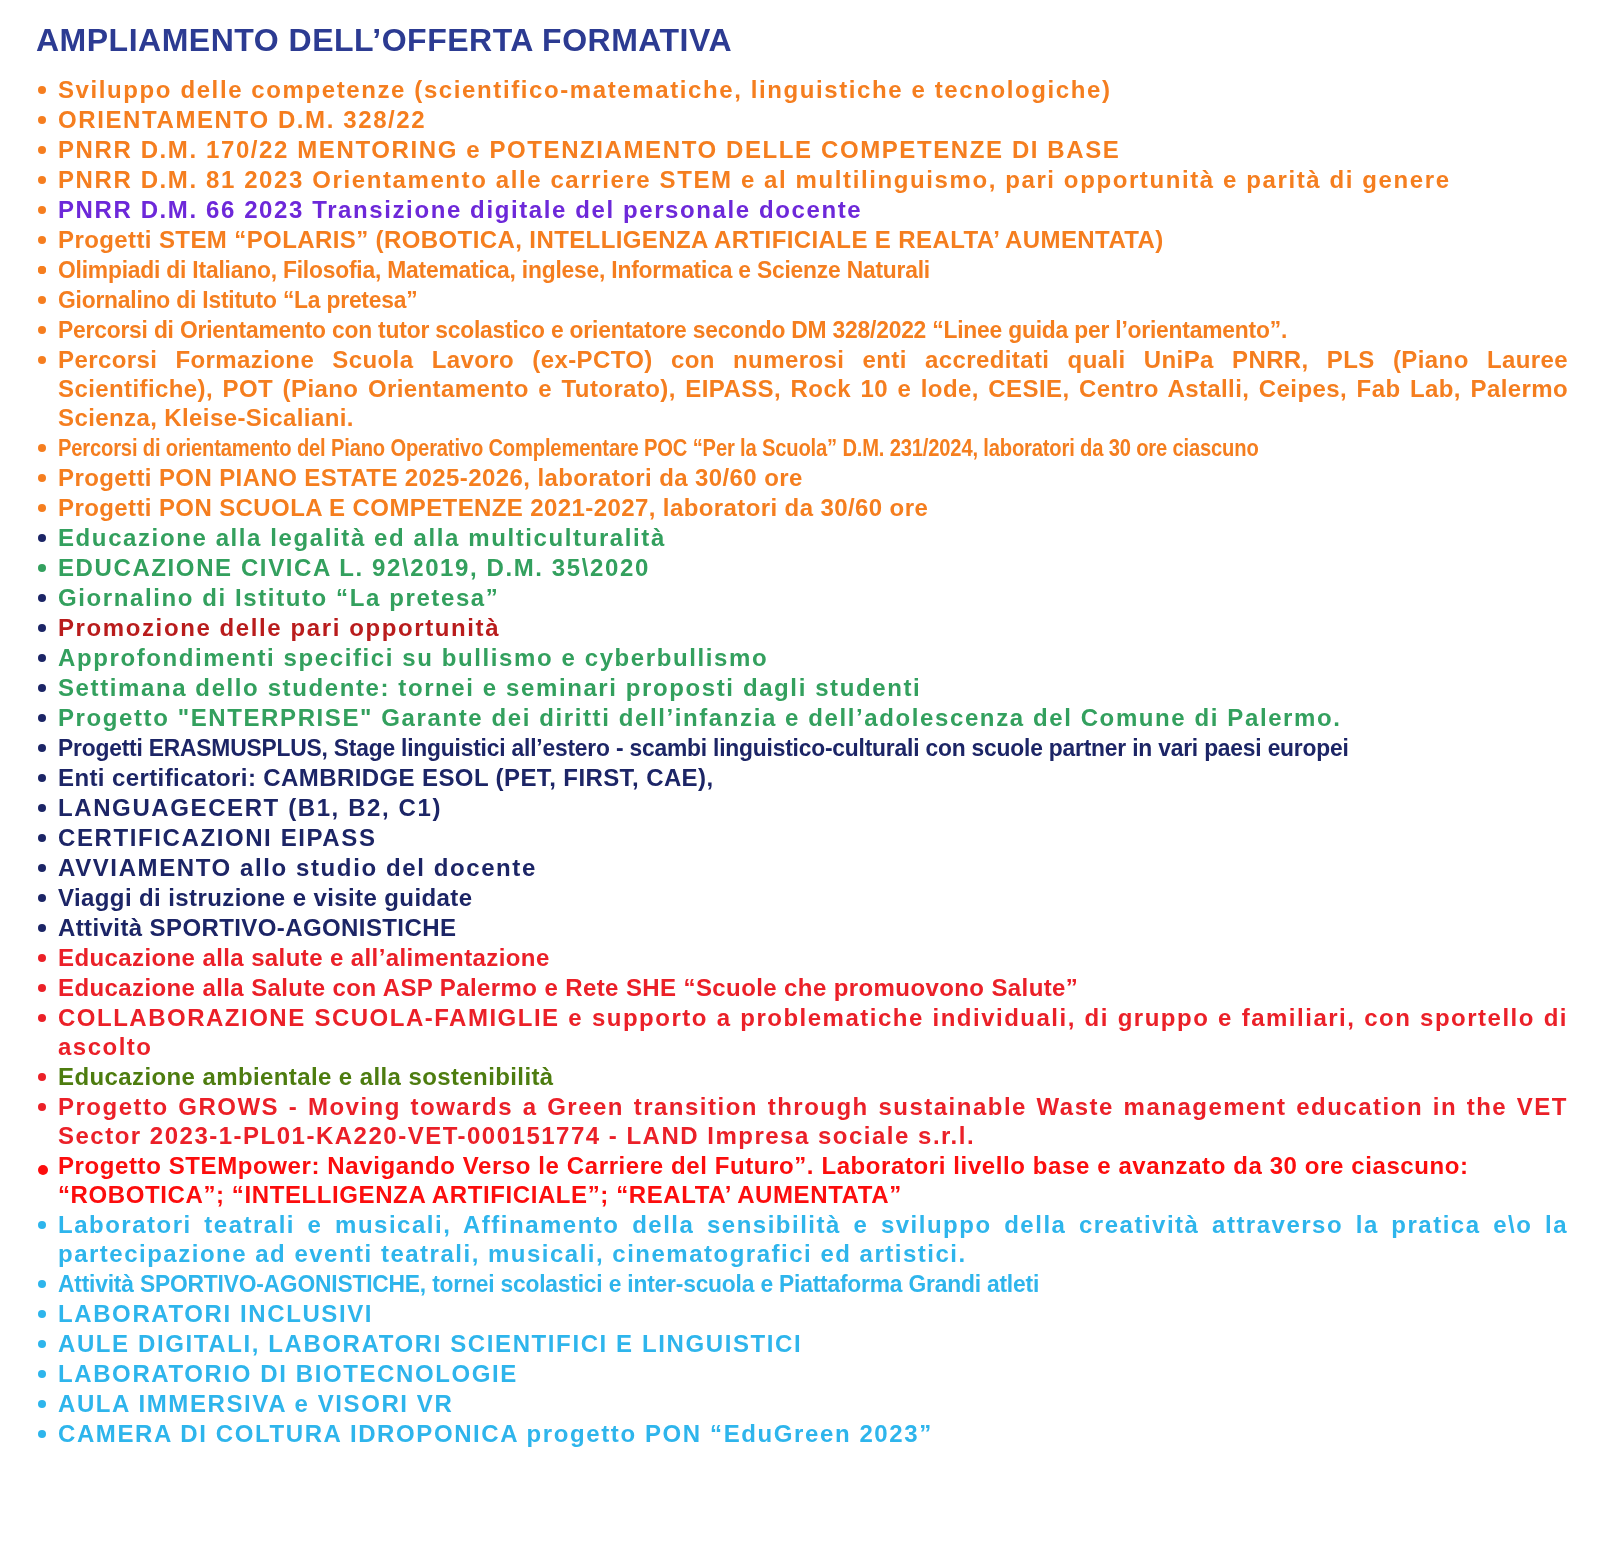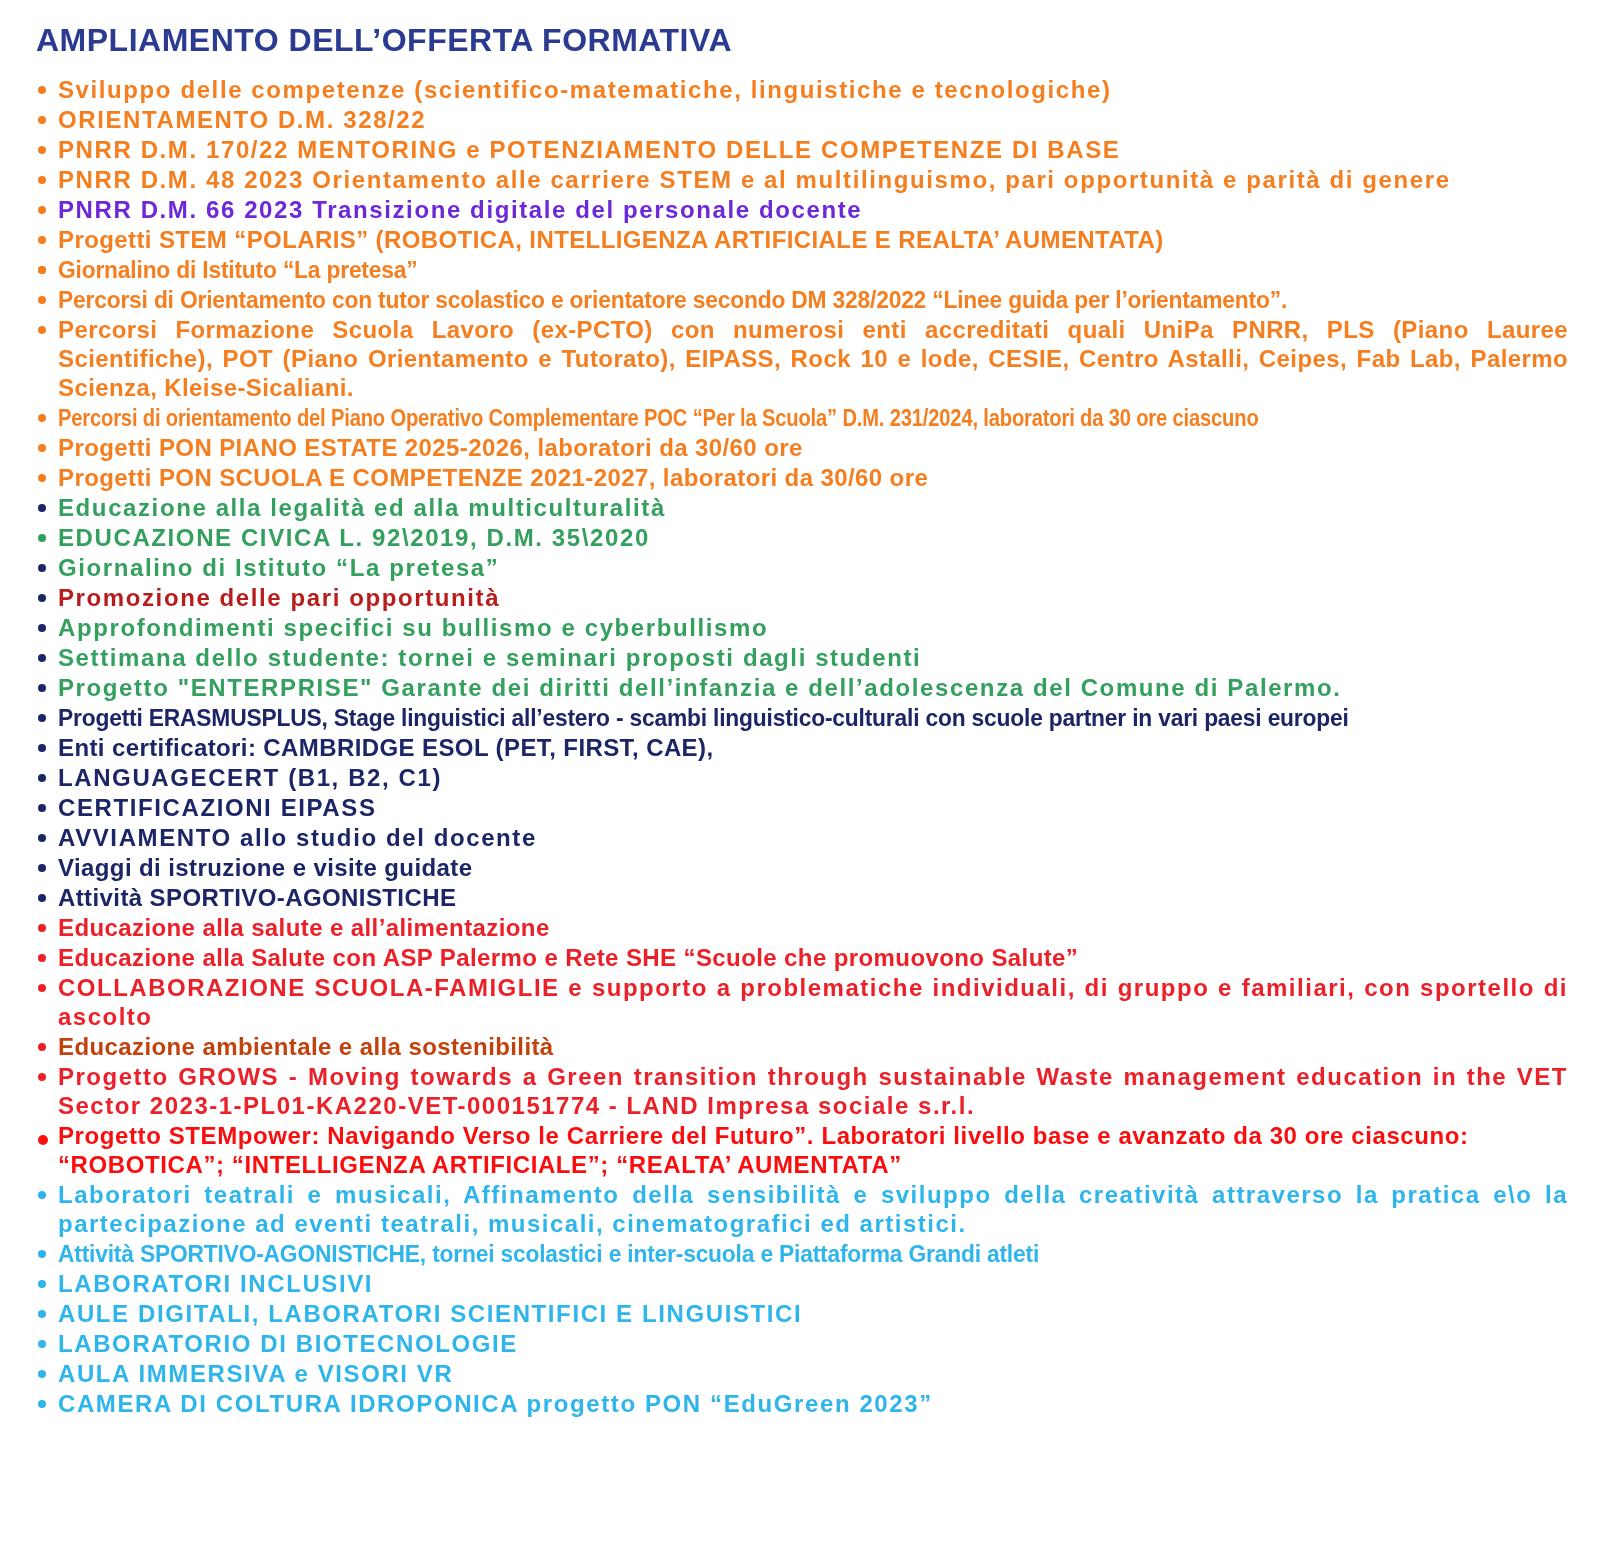--- a/index.html
+++ b/index.html
@@ -62,24 +62,25 @@
 </style>
 </head>
 <body>
 
 <main>
   <h1 style="color: rgb(44, 59, 146);">AMPLIAMENTO DELL’OFFERTA FORMATIVA</h1>
   <ul class="offerta">
       <li class="item s-wide"><span class="dot" style="background: rgb(245, 126, 31);"></span><span class="text" style="color: rgb(245, 126, 31);">Sviluppo delle competenze (scientifico-matematiche, linguistiche e tecnologiche)</span></li>
       <li class="item s-wide"><span class="dot" style="background: rgb(245, 126, 31);"></span><span class="text" style="color: rgb(245, 126, 31);">ORIENTAMENTO D.M. 328/22</span></li>
       <li class="item s-wide"><span class="dot" style="background: rgb(245, 126, 31);"></span><span class="text" style="color: rgb(245, 126, 31);">PNRR D.M. 170/22 MENTORING e POTENZIAMENTO DELLE COMPETENZE DI BASE</span></li>
-      <li class="item s-wide"><span class="dot" style="background: rgb(245, 126, 31);"></span><span class="text" style="color: rgb(245, 126, 31);">PNRR D.M. 48 2023 Orientamento alle carriere STEM e al multilinguismo, pari opportunità e parità di genere</span></li>
+      <li class="item s-wide"><span class="dot" style="background: rgb(245, 126, 31);"></span><span class="text" style="color: rgb(245, 126, 31);">PNRR D.M. 81 2023 Orientamento alle carriere STEM e al multilinguismo, pari opportunità e parità di genere</span></li>
       <li class="item s-wide"><span class="dot" style="background: rgb(245, 126, 31);"></span><span class="text" style="color: #6d28d9;">PNRR D.M. 66 2023 Transizione digitale del personale docente</span></li>
       <li class="item s-norm"><span class="dot" style="background: rgb(245, 126, 31);"></span><span class="text" style="color: rgb(245, 126, 31);">Progetti STEM “POLARIS” (ROBOTICA, INTELLIGENZA ARTIFICIALE E REALTA’ AUMENTATA)</span></li>
       <li class="item s-norm"><span class="dot" style="background: rgb(245, 126, 31);"></span></li>
+      <li class="item s-cond"><span class="dot" style="background: rgb(245, 126, 31);"></span><span class="text" style="color: rgb(245, 126, 31);">Olimpiadi di Italiano, Filosofia, Matematica, inglese, Informatica e Scienze Naturali</span></li>
       <li class="item s-cond"><span class="dot" style="background: rgb(245, 126, 31);"></span><span class="text" style="color: rgb(245, 126, 31);">Giornalino di Istituto “La pretesa”</span></li>
       <li class="item s-cond"><span class="dot" style="background: rgb(245, 126, 31);"></span><span class="text" style="color: rgb(245, 126, 31);">Percorsi di Orientamento con tutor scolastico e orientatore secondo DM 328/2022 “Linee guida per l’orientamento”.</span></li>
       <li class="item s-just"><span class="dot" style="background: rgb(245, 126, 31);"></span><span class="text" style="color: rgb(245, 126, 31);">Percorsi Formazione Scuola Lavoro (ex-PCTO) con numerosi enti accreditati quali UniPa PNRR, PLS (Piano Lauree Scientifiche), POT (Piano Orientamento e Tutorato), EIPASS, Rock 10 e lode, CESIE, Centro Astalli, Ceipes, Fab Lab, Palermo Scienza, Kleise-Sicaliani.</span></li>
       <li class="item s-xcond"><span class="dot" style="background: rgb(245, 126, 31);"></span><span class="text" style="color: rgb(245, 126, 31);">Percorsi di orientamento del Piano Operativo Complementare POC “Per la Scuola” D.M. 231/2024, laboratori da 30 ore ciascuno</span></li>
       <li class="item s-norm"><span class="dot" style="background: rgb(245, 126, 31);"></span><span class="text" style="color: rgb(245, 126, 31);">Progetti PON PIANO ESTATE 2025-2026, laboratori da 30/60 ore</span></li>
       <li class="item s-norm"><span class="dot" style="background: rgb(245, 126, 31);"></span><span class="text" style="color: rgb(245, 126, 31);">Progetti PON SCUOLA E COMPETENZE 2021-2027, laboratori da 30/60 ore</span></li>
       <li class="item s-wide"><span class="dot" style="background: rgb(28, 37, 102);"></span><span class="text" style="color: rgb(51, 160, 94);">Educazione alla legalità ed alla multiculturalità</span></li>
       <li class="item s-wide"><span class="dot" style="background: rgb(51, 160, 94);"></span><span class="text" style="color: rgb(51, 160, 94);">EDUCAZIONE CIVICA L. 92\2019, D.M. 35\2020</span></li>
       <li class="item s-wide"><span class="dot" style="background: rgb(28, 37, 102);"></span><span class="text" style="color: rgb(51, 160, 94);">Giornalino di Istituto “La pretesa”</span></li>
       <li class="item s-wide"><span class="dot" style="background: rgb(28, 37, 102);"></span><span class="text" style="color: #b91c1c;">Promozione delle pari opportunità</span></li>
@@ -89,21 +90,21 @@
       <li class="item s-cond"><span class="dot" style="background: rgb(28, 37, 102);"></span><span class="text" style="color: rgb(28, 37, 102);">Progetti ERASMUSPLUS, Stage linguistici all’estero - scambi linguistico-culturali con scuole partner in vari paesi europei</span></li>
       <li class="item s-norm"><span class="dot" style="background: rgb(28, 37, 102);"></span><span class="text" style="color: rgb(28, 37, 102);">Enti certificatori: CAMBRIDGE ESOL (PET, FIRST, CAE),</span></li>
       <li class="item s-wide"><span class="dot" style="background: rgb(28, 37, 102);"></span><span class="text" style="color: rgb(28, 37, 102); text-align: center;">LANGUAGECERT (B1, B2, C1)</span></li>
       <li class="item s-wide"><span class="dot" style="background: rgb(28, 37, 102);"></span><span class="text" style="color: rgb(28, 37, 102);">CERTIFICAZIONI EIPASS</span></li>
       <li class="item s-wide"><span class="dot" style="background: rgb(28, 37, 102);"></span><span class="text" style="color: rgb(28, 37, 102);">AVVIAMENTO allo studio del docente</span></li>
       <li class="item s-norm"><span class="dot" style="background: rgb(28, 37, 102);"></span><span class="text" style="color: rgb(28, 37, 102);">Viaggi di istruzione e visite guidate</span></li>
       <li class="item s-norm"><span class="dot" style="background: rgb(28, 37, 102);"></span><span class="text" style="color: rgb(28, 37, 102);">Attività SPORTIVO-AGONISTICHE</span></li>
       <li class="item s-norm"><span class="dot" style="background: rgb(235, 32, 40);"></span><span class="text" style="color: rgb(235, 32, 40);">Educazione alla salute e all’alimentazione</span></li>
       <li class="item s-norm"><span class="dot" style="background: rgb(235, 32, 40);"></span><span class="text" style="color: rgb(235, 32, 40);">Educazione alla Salute con ASP Palermo e Rete SHE “Scuole che promuovono Salute”</span></li>
       <li class="item s-justw"><span class="dot" style="background: rgb(235, 32, 40);"></span><span class="text" style="color: rgb(235, 32, 40);">COLLABORAZIONE SCUOLA-FAMIGLIE e supporto a problematiche individuali, di gruppo e familiari, con sportello di ascolto</span></li>
-      <li class="item s-norm"><span class="dot" style="background: rgb(235, 32, 40);"></span><span class="text" style="color: #c2410c;">Educazione ambientale e alla sostenibilità</span></li>
+      <li class="item s-norm"><span class="dot" style="background: rgb(235, 32, 40);"></span><span class="text" style="color: #4d7c0f;">Educazione ambientale e alla sostenibilità</span></li>
       <li class="item s-justw"><span class="dot" style="background: rgb(235, 32, 40);"></span><span class="text" style="color: rgb(235, 32, 40);">Progetto GROWS - Moving towards a Green transition through sustainable Waste management education in the VET Sector 2023-1-PL01-KA220-VET-000151774 - LAND Impresa sociale s.r.l.</span></li>
       <li class="item s-big"><span class="dot" style="background: rgb(252, 13, 13);"></span><span class="text" style="color: rgb(252, 13, 13);">Progetto STEMpower: Navigando Verso le Carriere del Futuro”. Laboratori livello base e avanzato da 30 ore ciascuno: “ROBOTICA”; “INTELLIGENZA ARTIFICIALE”;  “REALTA’ AUMENTATA”</span></li>
       <li class="item s-justw"><span class="dot" style="background: rgb(46, 181, 236);"></span><span class="text" style="color: rgb(46, 181, 236);">Laboratori teatrali e musicali, Affinamento della sensibilità e sviluppo della creatività attraverso la pratica e\o la partecipazione ad eventi teatrali, musicali, cinematografici ed artistici.</span></li>
       <li class="item s-cond"><span class="dot" style="background: rgb(46, 181, 236);"></span><span class="text" style="color: rgb(46, 181, 236);">Attività SPORTIVO-AGONISTICHE, tornei scolastici e inter-scuola e Piattaforma Grandi atleti</span></li>
       <li class="item s-wide"><span class="dot" style="background: rgb(46, 181, 236);"></span><span class="text" style="color: rgb(46, 181, 236);">LABORATORI INCLUSIVI</span></li>
       <li class="item s-wide"><span class="dot" style="background: rgb(46, 181, 236);"></span><span class="text" style="color: rgb(46, 181, 236);">AULE DIGITALI, LABORATORI SCIENTIFICI E LINGUISTICI</span></li>
       <li class="item s-wide"><span class="dot" style="background: rgb(46, 181, 236);"></span><span class="text" style="color: rgb(46, 181, 236);">LABORATORIO DI BIOTECNOLOGIE</span></li>
       <li class="item s-wide"><span class="dot" style="background: rgb(46, 181, 236);"></span><span class="text" style="color: rgb(46, 181, 236);">AULA IMMERSIVA e VISORI VR</span></li>
       <li class="item s-wide"><span class="dot" style="background: rgb(46, 181, 236);"></span><span class="text" style="color: rgb(46, 181, 236);">CAMERA DI COLTURA IDROPONICA progetto PON “EduGreen 2023”</span></li>
     </ul>

